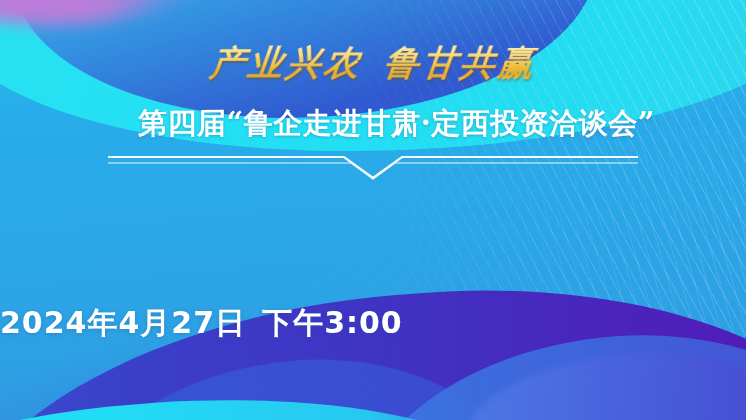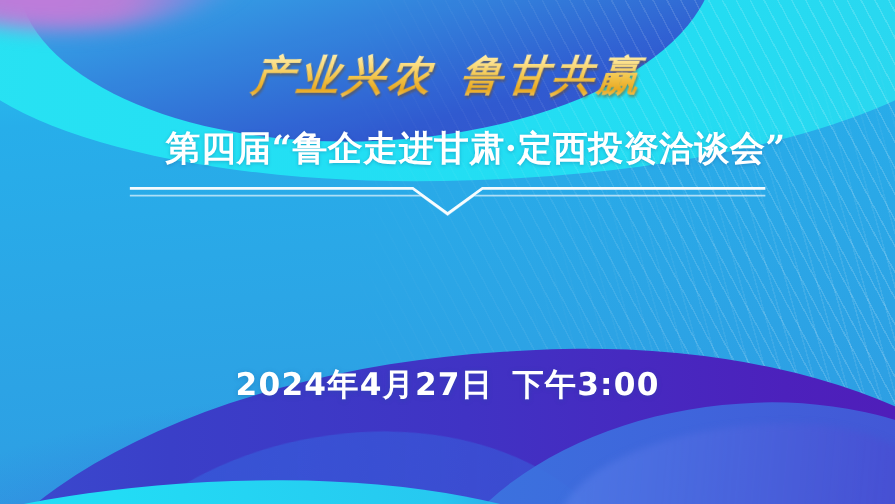--- a/index.html
+++ b/index.html
@@ -170,22 +170,21 @@
     font-weight:800;
     color:#ffffff;
     letter-spacing:1px;
     text-shadow:0 2px 10px rgba(25,85,150,.30), 0 0 2px rgba(255,255,255,.35);
     white-space:nowrap;
   }
 
   
   .datetime{
     position:absolute; top:303px; left:0; right:0;
-    text-align:center;
-    font-size:26px;
+    font-size:30px;
     font-weight:700;
     color:#ffffff;
     letter-spacing:1px;
     text-shadow:0 1px 4px rgba(25,85,150,.35);
     white-space:nowrap;
   }
   .datetime .gap{display:inline-block;width:16px;}
 </style>
 </head>
 <body>

